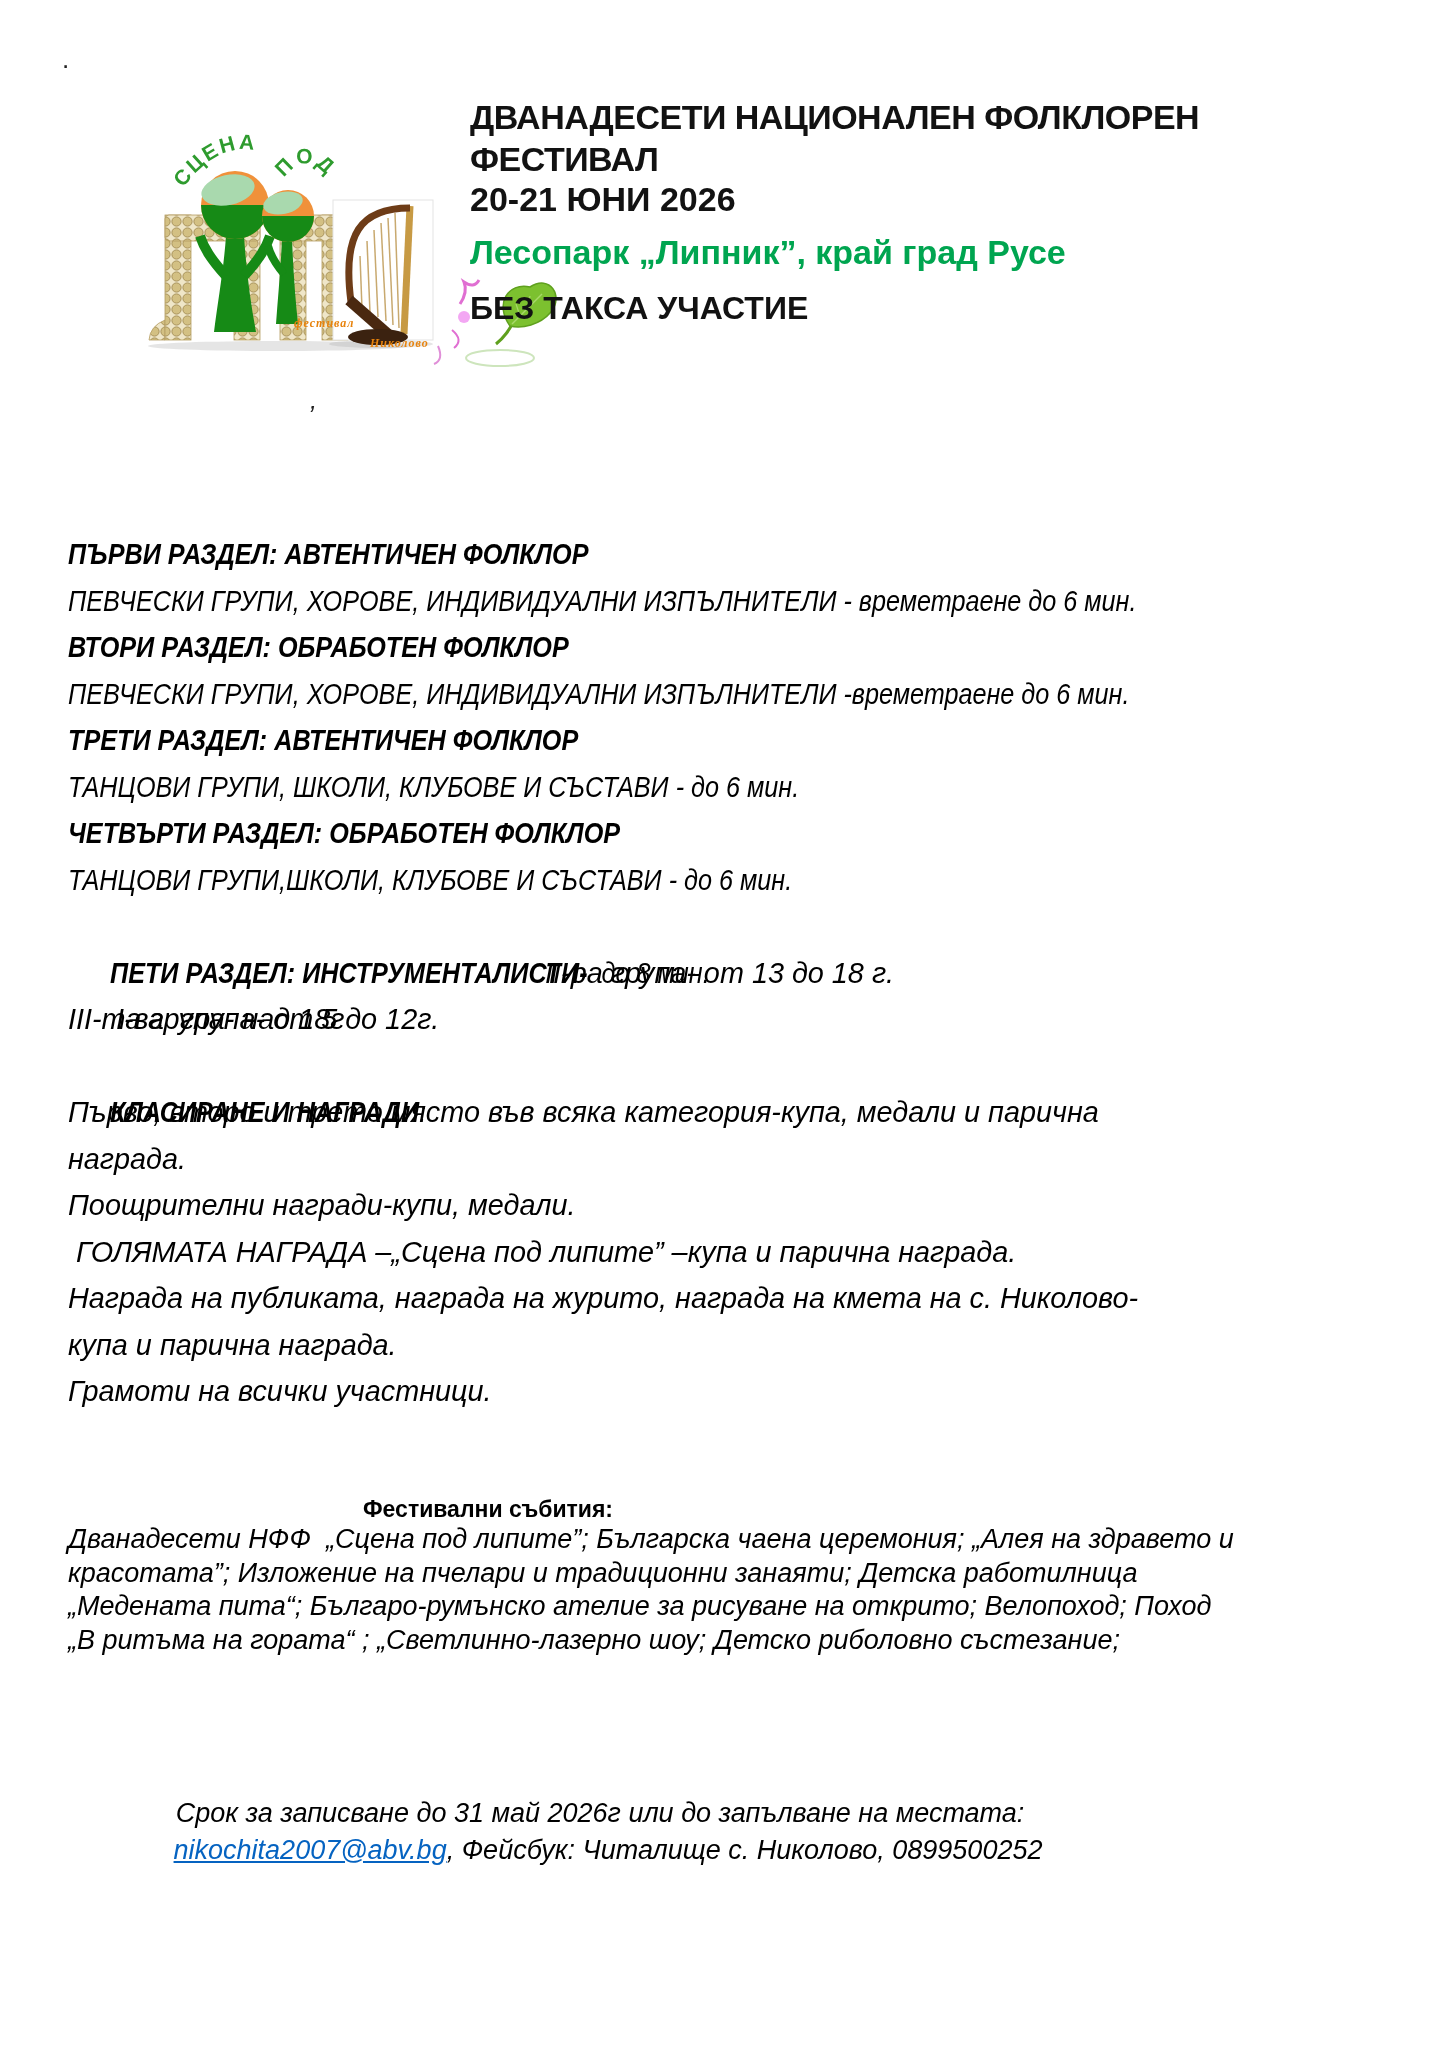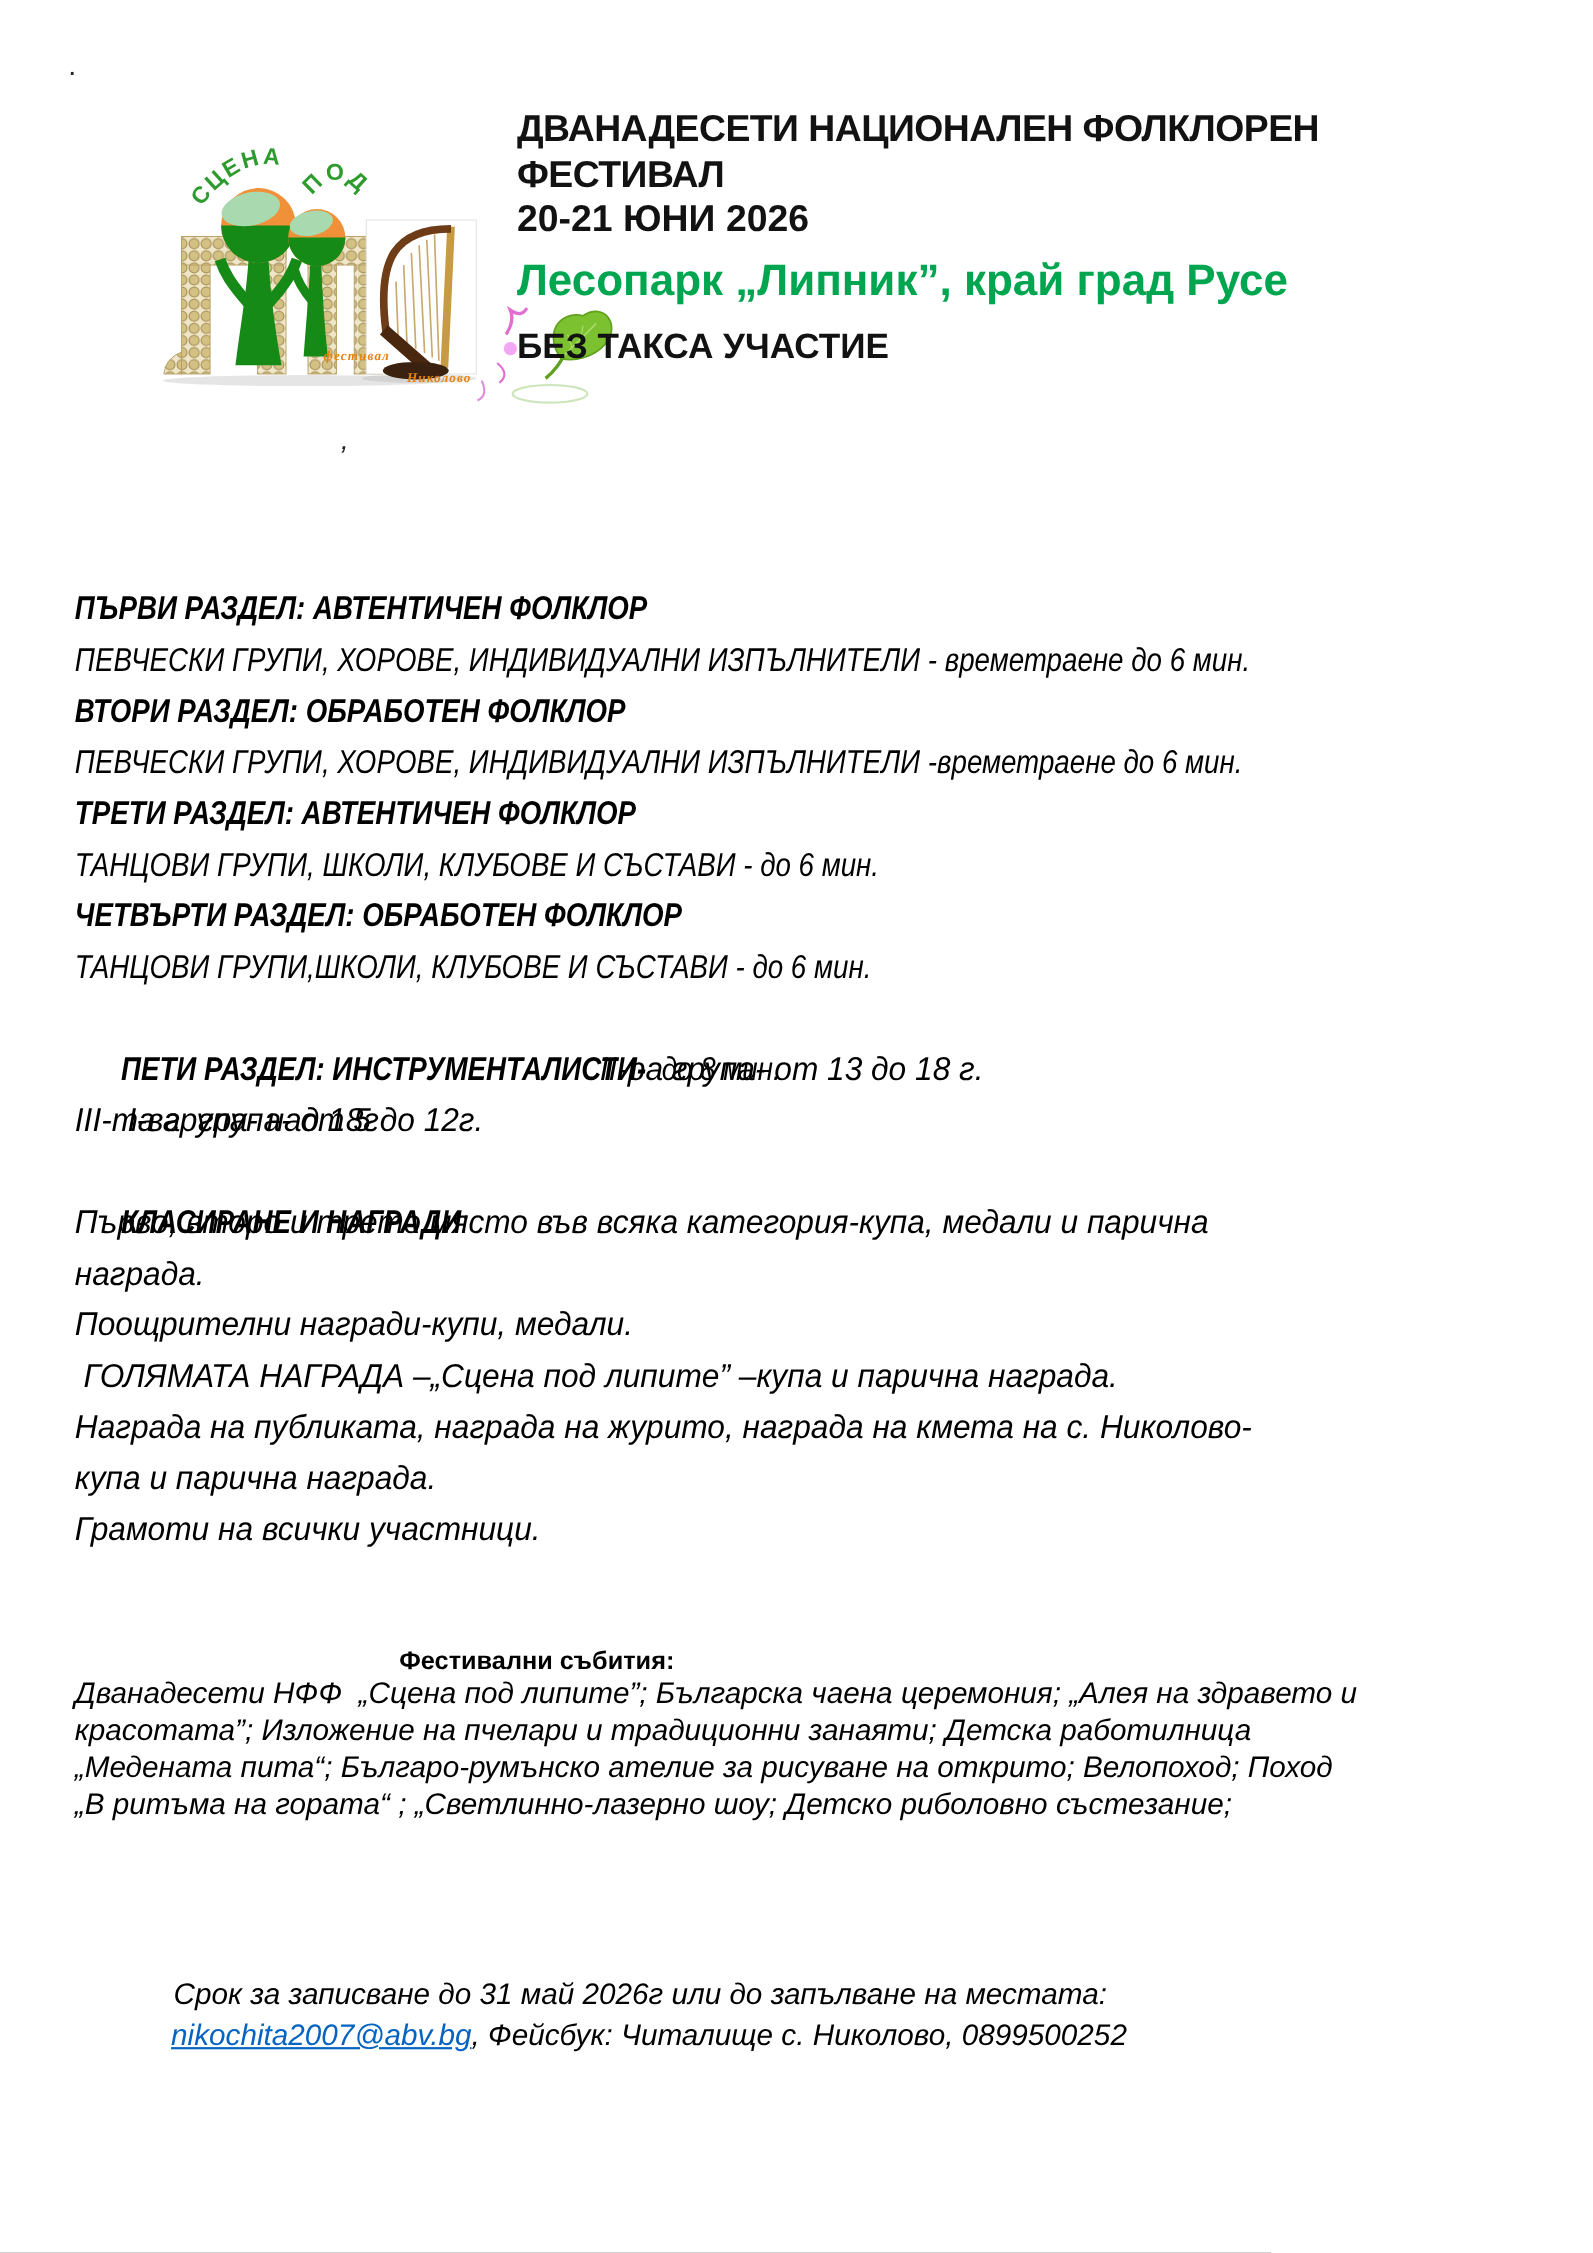--- a/index.html
+++ b/index.html
@@ -9,35 +9,35 @@
   .s1{left:62px;top:44px;}
   .s2{left:428px;top:296px;}
   .s3{left:308px;top:400px;font-style:italic;}
   .logo{position:absolute;left:138px;top:106px;width:420px;height:262px;}
   
   .hdr{position:absolute;left:470px;top:96px;width:950px;font-weight:bold;color:#121212;}
   .hdr-title{font-size:34px;line-height:42px;letter-spacing:-0.5px;}
   .hdr-name{margin-top:12px;font-size:37px;letter-spacing:1px;color:#FFBE14;
             -webkit-text-stroke:1.6px #D1491F;text-shadow:0 0 1px #D1491F;}
   .hdr-dates{font-size:34px;}
-  .hdr-loc{margin-top:14px;font-size:40px;color:#00A550;}
+  .hdr-loc{margin-top:14px;font-size:34px;color:#00A550;}
   .hdr-fee{margin-top:18px;font-size:32px;}
   
   .prog{position:absolute;left:68px;top:531px;width:1010px;font-style:italic;font-size:30px;
         line-height:46.5px;color:#000;}
   .pl{height:46.5px;white-space:pre;transform:scaleX(0.84);transform-origin:0 50%;position:relative;}
   .pl.sent{transform:scaleX(0.96);}
   .ph{font-weight:bold;}
   .g2{position:absolute;left:497px;top:0;}
   
   .events{position:absolute;left:68px;top:1496px;width:1000px;color:#000;}
   .ev-h{width:840px;text-align:center;font-size:23px;font-weight:bold;}
   .evl{font-style:italic;font-size:27px;line-height:33.5px;white-space:pre;}
   
-  .footer{position:absolute;left:132px;top:1795px;width:900px;text-align:center;
+  .footer{position:absolute;left:150px;top:1795px;width:900px;text-align:center;
           font-style:italic;font-size:27px;line-height:37px;color:#000;}
   .lnk{color:#0563C1;text-decoration:underline;cursor:pointer;margin-left:16px;}
 </style>
 </head>
 <body>
 
 <div class="page">
 
   <div class="stray s1">.</div>
   <div class="stray s2">.</div>

